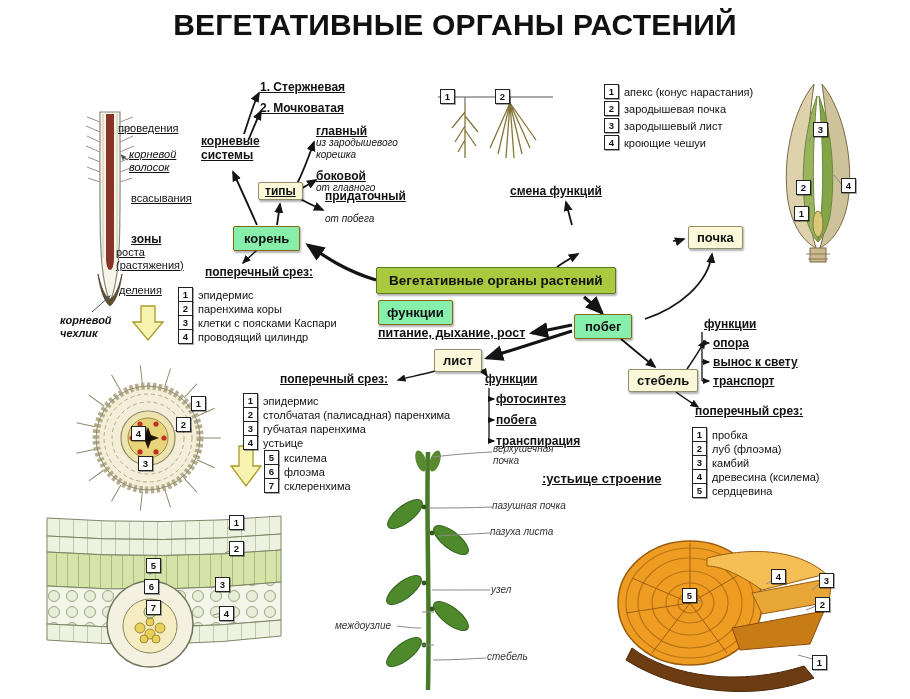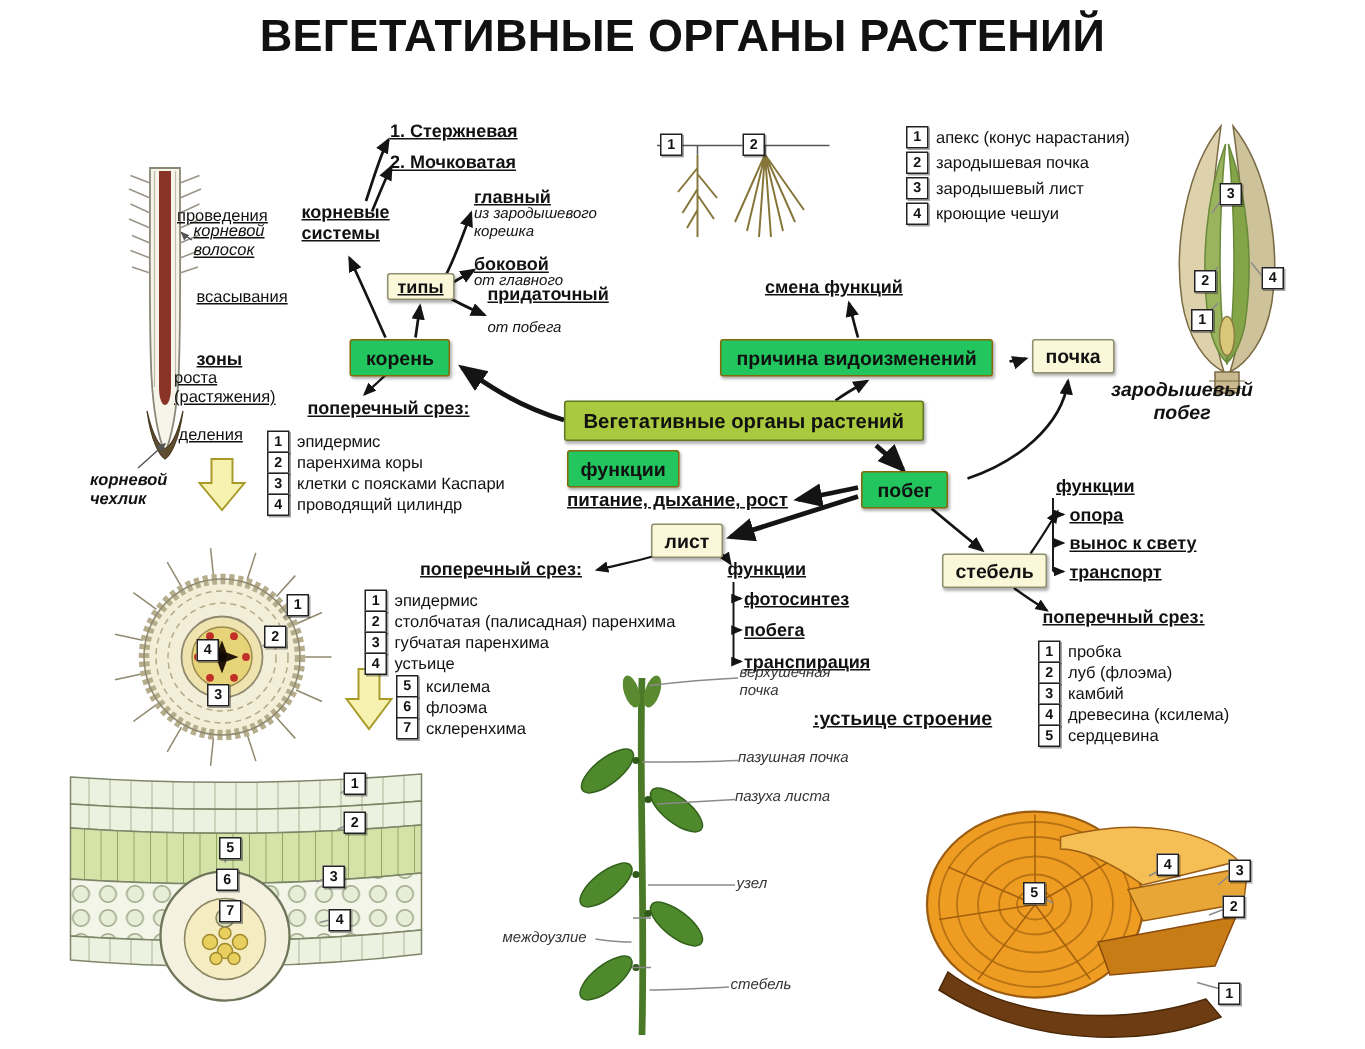--- a/index.html
+++ b/index.html
@@ -8,21 +8,21 @@
   .u { text-decoration:underline; }
   .b { font-weight:bold; }
   .i { font-style:italic; }
   .t10 { font-size:10px; } .t11 { font-size:11px; } .t12 { font-size:12px; }
   .t125 { font-size:12.5px; } .t13 { font-size:13px; }
   .title { position:absolute; left:0; right:0; top:8px; text-align:center;
            font-size:30px; font-weight:bold; letter-spacing:0.2px; z-index:3; }
   .lbl { position:absolute; z-index:3; line-height:1.18; }
   .gold-box, .pale-box, .green-box { position:absolute; z-index:3; border-radius:2px;
            font-weight:bold; white-space:nowrap; box-shadow:1px 1.5px 2px rgba(0,0,0,.3); }
-  .gold-box { background:#22c55e; border:1.5px solid #86690a; font-size:13px; padding:4px 10px; }
+  .gold-box { background:#86efac; border:1.5px solid #86690a; font-size:13px; padding:4px 10px; }
   .pale-box { background:#fbf8da; border:1px solid #8f8f6e; font-size:13px; padding:3px 8px; }
   .green-box { background:#a9c93f; border:1.5px solid #60781f; font-size:13.5px; padding:5px 12px; }
   .numbox { position:absolute; width:13px; height:13px; background:#fff; border:1px solid #222;
             box-shadow:1px 1px 0 rgba(0,0,0,.35); font-size:9.5px; font-weight:bold;
             line-height:13px; text-align:center; z-index:4; }
   .row { position:absolute; display:flex; align-items:center; gap:5px; white-space:nowrap;
          font-size:11px; z-index:3; }
   .row .nb { width:13px; height:13px; flex:0 0 13px; background:#fff; border:1px solid #222;
              box-shadow:1px 1px 0 rgba(0,0,0,.35); font-size:9.5px; font-weight:bold;
              line-height:13px; text-align:center; }
@@ -220,41 +220,40 @@
       <path d="M702 362 L709 362" stroke-width="1.3" marker-end="url(#mA)"></path>
       <path d="M702 381 L709 381" stroke-width="1.3" marker-end="url(#mA)"></path>
     </g>
 
     <polygon points="141,306 155,306 155,322 163,322 148,340 133,322 141,322" fill="#f8f2b0" stroke="#a89a28" stroke-width="1.3"></polygon>
     <polygon points="239,446 253,446 253,466 261,466 246,486 231,466 239,466" fill="#f8f2b0" stroke="#a89a28" stroke-width="1.3"></polygon>
   </svg>
 
   <div class="title">ВЕГЕТАТИВНЫЕ ОРГАНЫ РАСТЕНИЙ</div>
 
-  <div class="lbl t11 u" style="left:118px;top:138px">проведения</div>
+  <div class="lbl t11 u" style="left:118px;top:122px">проведения</div>
   <div class="lbl t11 i u" style="left:129px;top:148px;width:58px">корневой волосок</div>
   <div class="lbl t11 u" style="left:131px;top:192px">всасывания</div>
   <div class="lbl t12 b u" style="left:131px;top:232px">зоны</div>
   <div class="lbl t11 u" style="left:116px;top:246px;width:84px">роста (растяжения)</div>
   <div class="lbl t11 u" style="left:119px;top:284px">деления</div>
   <div class="lbl t11 b i" style="left:60px;top:314px;width:64px">корневой чехлик</div>
 
   <div class="lbl t12 b u" style="left:260px;top:80px">1. Стержневая</div>
   <div class="lbl t12 b u" style="left:260px;top:101px">2. Мочковатая</div>
   <div class="lbl t12 b u" style="left:201px;top:134px;width:72px">корневые системы</div>
   <div class="pale-box" style="left:258px;top:182px;font-size:12px;padding:1px 6px;text-decoration:underline">типы</div>
   <div class="lbl t12 b u" style="left:316px;top:124px">главный</div>
   <div class="lbl t10 i" style="left:316px;top:137px;width:88px">из зародышевого корешка</div>
   <div class="lbl t12 b u" style="left:316px;top:169px">боковой</div>
   <div class="lbl t10 i" style="left:316px;top:182px">от главного</div>
   <div class="lbl t12 b u" style="left:325px;top:189px">придаточный</div>
   <div class="lbl t10 i" style="left:325px;top:213px">от побега</div>
 
   <div class="gold-box" style="left:233px;top:226px">корень</div>
-  <div class="gold-box" style="left:480px;top:226px">причина видоизменений</div>
   <div class="pale-box" style="left:688px;top:226px">почка</div>
   <div class="green-box" style="left:376px;top:267px">Вегетативные органы растений</div>
   <div class="gold-box" style="left:378px;top:300px;padding:4px 8px">функции</div>
   <div class="gold-box" style="left:574px;top:314px">побег</div>
   <div class="pale-box" style="left:434px;top:349px">лист</div>
   <div class="pale-box" style="left:628px;top:369px">стебель</div>
 
   <div class="lbl t12 b u" style="left:510px;top:184px">смена функций</div>
   <div class="lbl t125 b u" style="left:378px;top:326px">питание, дыхание, рост</div>
 
@@ -285,21 +284,20 @@
       <span>зародышевая почка</span>
     </div>
   <div class="row" style="left:604px;top:118px">
       <span class="nb">3</span>
       <span>зародышевый лист</span>
     </div>
   <div class="row" style="left:604px;top:135px">
       <span class="nb">4</span>
       <span>кроющие чешуи</span>
     </div>
-  <div class="lbl t13 b i" style="left:734px;top:252px;width:108px;text-align:center">зародышевый побег</div>
 
   <div class="lbl t12 b u" style="left:704px;top:317px">функции</div>
   <div class="lbl t12 b u" style="left:713px;top:336px">опора</div>
   <div class="lbl t12 b u" style="left:713px;top:355px">вынос к свету</div>
   <div class="lbl t12 b u" style="left:713px;top:374px">транспорт</div>
   <div class="lbl t12 b u" style="left:695px;top:404px">поперечный срез:</div>
   <div class="row" style="left:692px;top:427px">
       <span class="nb">1</span>
       <span>пробка</span>
     </div>

